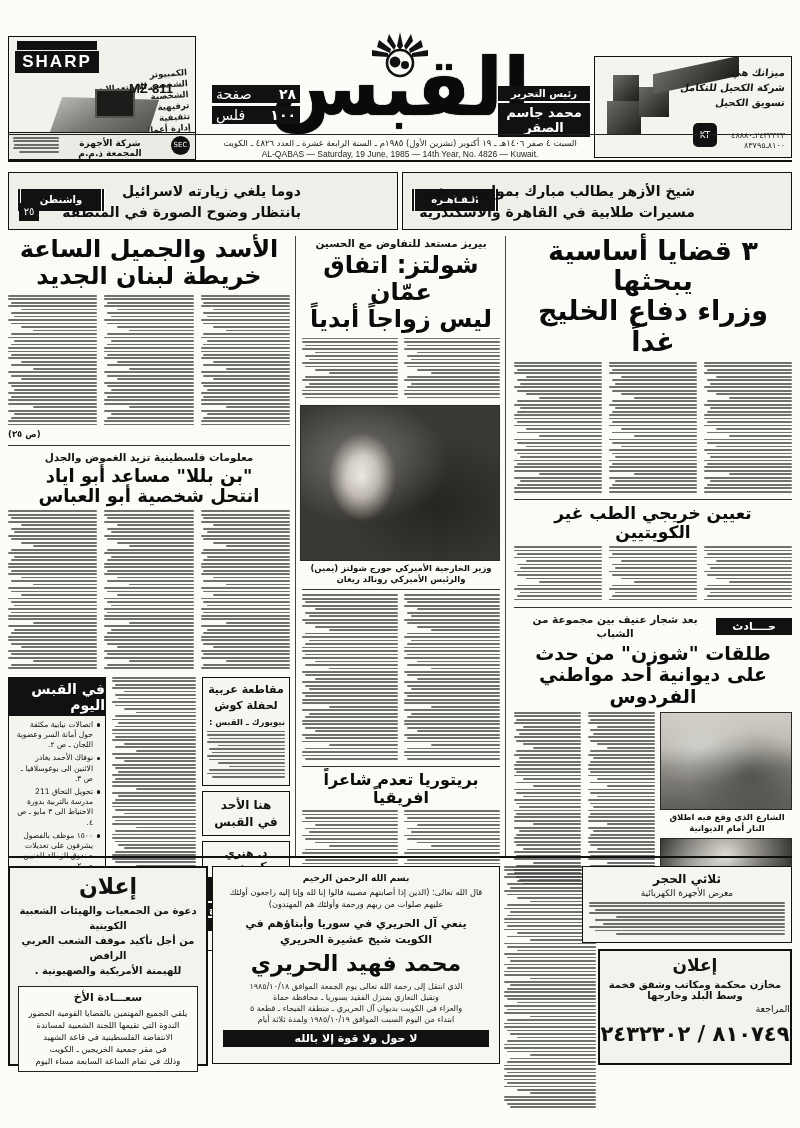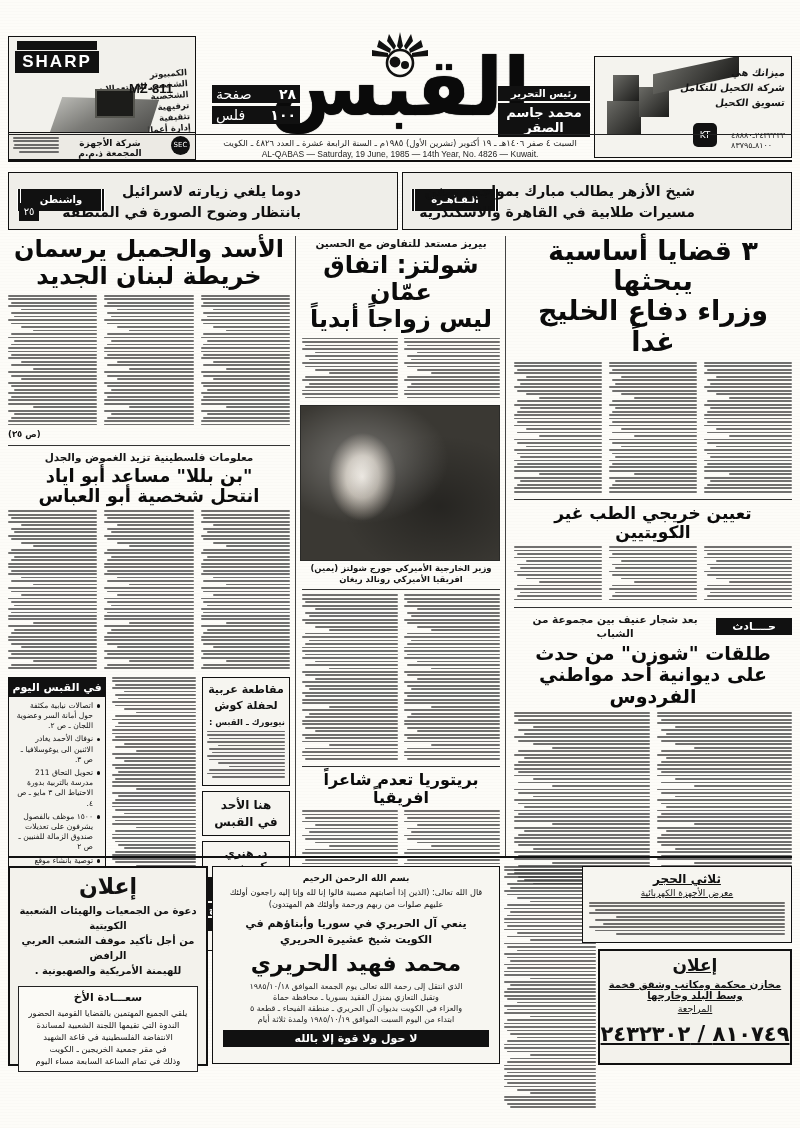--- a/index.html
+++ b/index.html
@@ -88,21 +88,21 @@
   }
   .cube{
     position:absolute;background:linear-gradient(135deg,#6b6b66,#1d1d1b);
   }
   .ad-topright .ar-lines{
     position:absolute;right:6px;top:8px;width:122px;text-align:right;
     font-size:10px;line-height:15px;font-weight:bold;color:#161616;
   }
   .ad-topright .ar-lines span{display:block;transform:skewX(-6deg);}
   .ad-topright .phone{
-    position:absolute;right:6px;bottom:6px;font-size:8px;line-height:10px;text-align:left;color:#222;
+    position:absolute;right:6px;bottom:6px;font-size:8px;line-height:10px;text-align:right;color:#222;
   }
   .ad-topright .badge{
     position:absolute;right:74px;bottom:10px;width:24px;height:24px;border-radius:5px;
     background:#111;color:#fff;font-size:9px;text-align:center;line-height:24px;
   }
 
   .logo-wrap{ position:absolute; left:200px; top:30px; width:400px; height:105px; }
   .logo-star{
     position:absolute;left:50%;top:2px;transform:translateX(-50%);
   }
@@ -197,21 +197,21 @@
   }
   .cap{ font-size:8.5px;line-height:11px;text-align:center;color:#151515;font-weight:bold; }
 
   .blackbar{
     background:#111;color:#fff;text-align:center;font-weight:bold;
   }
 
   
   .indexbox{ border:1px solid #111;background:#f4f3ee; }
   .indexbox .hd{
-    background:#111;color:#fff;font-size:11px;font-weight:bold;text-align:center;padding:3px 0;
+    background:#111;color:#fff;font-size:14px;font-weight:bold;text-align:right;padding:3px 0;
     letter-spacing:.5px;
   }
   .indexbox ul{ list-style:none;margin:0;padding:4px 5px 2px 5px; }
   .indexbox li{
     font-size:7.6px;line-height:10.2px;color:#111;margin-bottom:3px;text-align:right;
     padding-right:7px;position:relative;
   }
   .indexbox li::before{
     content:"";position:absolute;right:0;top:3.5px;width:3.5px;height:3.5px;background:#111;border-radius:50%;
   }
@@ -551,20 +551,25 @@
       <div>
         <div style="display:flex;align-items:center;justify-content:space-between;direction:rtl;">
           <div class="blackbar ar" style="font-size:11px;padding:2px 16px;letter-spacing:3px;">حــــادث</div>
           <div class="kicker ar" style="flex:1;">بعد شجار عنيف بين مجموعة من الشباب</div>
         </div>
         <div class="h-lead ar" style="font-size:19px;margin-top:3px;">
           <div>طلقات "شوزن" من حدث</div>
           <div>على ديوانية أحد مواطني الفردوس</div>
         </div>
         <div style="display:flex;gap:7px;direction:rtl;margin-top:5px;">
+          <div style="width:130px">
+            <div class="photo street" style="width:130px;height:96px;"></div>
+            <div class="cap ar" style="margin-top:2px;">الشارع الذي وقع فيه اطلاق النار أمام الديوانية</div>
+            <div class="photo night" style="width:130px;height:86px;margin-top:4px;"></div>
+          </div>
           <div style="flex:1" class="copy dense">
             <i></i>
               <i></i>
               <i></i>
               <i></i>
               <i></i>
               <i></i>
               <i></i>
               <i></i>
               <i></i>
@@ -709,21 +714,21 @@
             <i></i>
             <i></i>
             <i></i>
             <i></i>
             <i></i>
             <i></i>
             <i></i>
         </div>
       </div>
       <div class="photo faces" style="width:198px;height:154px;margin-top:5px;"></div>
-      <div class="cap ar" style="margin-top:2px;">وزير الخارجية الأميركي جورج شولتز (يمين) افريقيا الأميركي رونالد ريغان</div>
+      <div class="cap ar" style="margin-top:2px;">وزير الخارجية الأميركي جورج شولتز (يمين) والرئيس الأميركي رونالد ريغان</div>
       <div class="hr2" style="margin:4px 0;"></div>
       <div style="display:flex;gap:6px;direction:rtl;">
         <div style="flex:1" class="copy dense">
           <i></i>
             <i></i>
             <i></i>
             <i></i>
             <i></i>
             <i></i>
             <i></i>
@@ -912,21 +917,21 @@
             <i></i>
             <i></i>
             <i></i>
             <i></i>
         </div>
       </div>
     </div>
 
     <div class="col" style="left:0;top:0;width:282px;">
       <div class="h-lead ar" style="font-size:24px;">
-        <div>الأسد والجميل يرسمان</div>
+        <div>الأسد والجميل الساعة</div>
         <div>خريطة لبنان الجديد</div>
       </div>
       <div style="display:flex;gap:7px;direction:rtl;margin-top:5px;">
         <div style="flex:1" class="copy dense">
           <i></i>
             <i></i>
             <i></i>
             <i></i>
             <i></i>
             <i></i>
@@ -1425,39 +1430,39 @@
           <i></i>
           <i></i>
           <i></i>
           <i></i>
           <i></i>
           <i></i>
           <i></i>
       </div>
     </div>
 
-    <div style="position:absolute;right:0;top:4px;width:210px;text-decoration:underline;">
+    <div style="position:absolute;right:0;top:4px;width:210px;">
       <div class="adbox noise" style="padding:5px 6px;">
         <div class="t ar" style="font-size:12px;">ثلاثي الحجر</div>
         <div class="t ar" style="font-size:9px;margin-top:2px;font-weight:normal;">معرض الأجهزة الكهربائية</div>
         <div class="copy tight" style="margin-top:4px;">
           <i></i>
             <i></i>
             <i></i>
             <i></i>
             <i></i>
             <i></i>
             <i></i>
             <i></i>
             <i></i>
             <i></i>
         </div>
       </div>
       <div class="announce noise" style="position:relative;left:0;top:6px;width:190px;height:112px;">
         <div class="ttl ar" style="font-size:17px;margin-top:4px;">إعلان</div>
         <div class="ar" style="font-size:10px;text-align:center;font-weight:bold;margin-top:4px;">مخازن محكمة ومكاتب وشقق فخمة</div>
         <div class="ar" style="font-size:10px;text-align:center;font-weight:bold;">وسط البلد وخارجها</div>
-        <div class="ar" style="font-size:9.5px;text-align:center;margin-top:2px;">المراجعة</div>
+        <div class="ar" style="font-size:9.5px;text-align:right;margin-top:2px;">المراجعة</div>
         <div class="phone-num ar" style="font-size:21px;margin-top:8px;">٨١٠٧٤٩ / ٢٤٣٢٣٠٢</div>
       </div>
     </div>
   </div>
 </div>
 
 </body></html>

